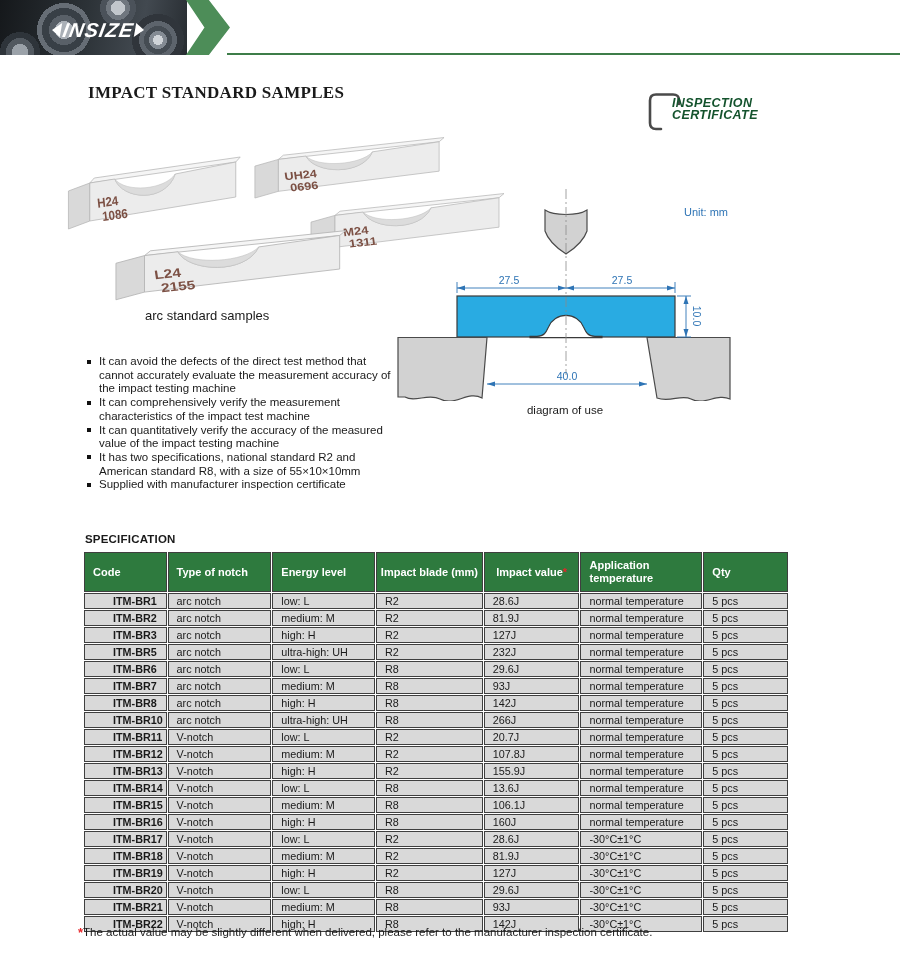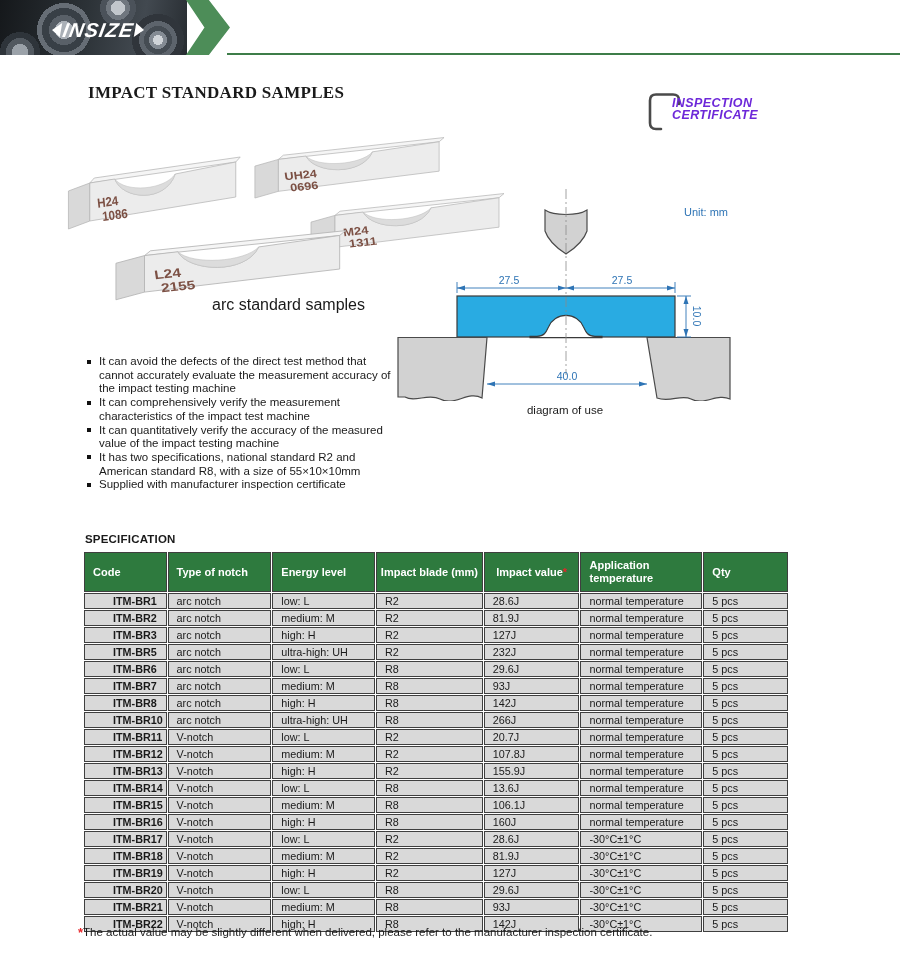--- a/index.html
+++ b/index.html
@@ -25,25 +25,25 @@
   .banner-chevron{
     position:absolute;left:186px;top:0;width:44px;height:55px;background:#4d8d58;
     clip-path:polygon(0 0,52% 0,100% 50%,52% 100%,0 100%,42% 50%);
   }
   .banner-rule{position:absolute;left:227px;top:53px;width:673px;height:2px;background:#3e7d49;}
 
   
   .page-title{position:absolute;left:88px;top:83px;font-size:17px;font-weight:bold;letter-spacing:0.3px;font-family:Liberation Serif, serif;}
   .cert-badge{position:absolute;left:646px;top:91px;width:150px;height:40px;}
   .cert-icon{position:absolute;left:0;top:0;}
-  .cert-text{position:absolute;left:26px;top:6px;color:#6d28d9;font-weight:bold;font-style:italic;font-size:12.5px;line-height:12px;letter-spacing:0.4px;}
+  .cert-text{position:absolute;left:26px;top:6px;color:#14532d;font-weight:bold;font-style:italic;font-size:12.5px;line-height:12px;letter-spacing:0.4px;}
 
   
   .sample-block{position:absolute;}
-  .samples-caption{position:absolute;left:145px;top:296px;width:220px;text-align:right;font-size:16px;}
+  .samples-caption{position:absolute;left:145px;top:308px;width:220px;text-align:left;font-size:13px;}
 
   
   .diagram{position:absolute;left:395px;top:186px;}
   .diagram-caption{position:absolute;left:500px;top:404px;width:130px;text-align:center;font-size:11.5px;}
 
   
   .features{position:absolute;left:86px;top:355px;width:316px;margin:0;padding:0;list-style:none;font-size:11.5px;line-height:13.7px;}
   .features li{position:relative;padding-left:13px;margin:0;}
   .features li::before{content:"";position:absolute;left:1px;top:4.5px;width:4px;height:4px;background:#111;}
 

